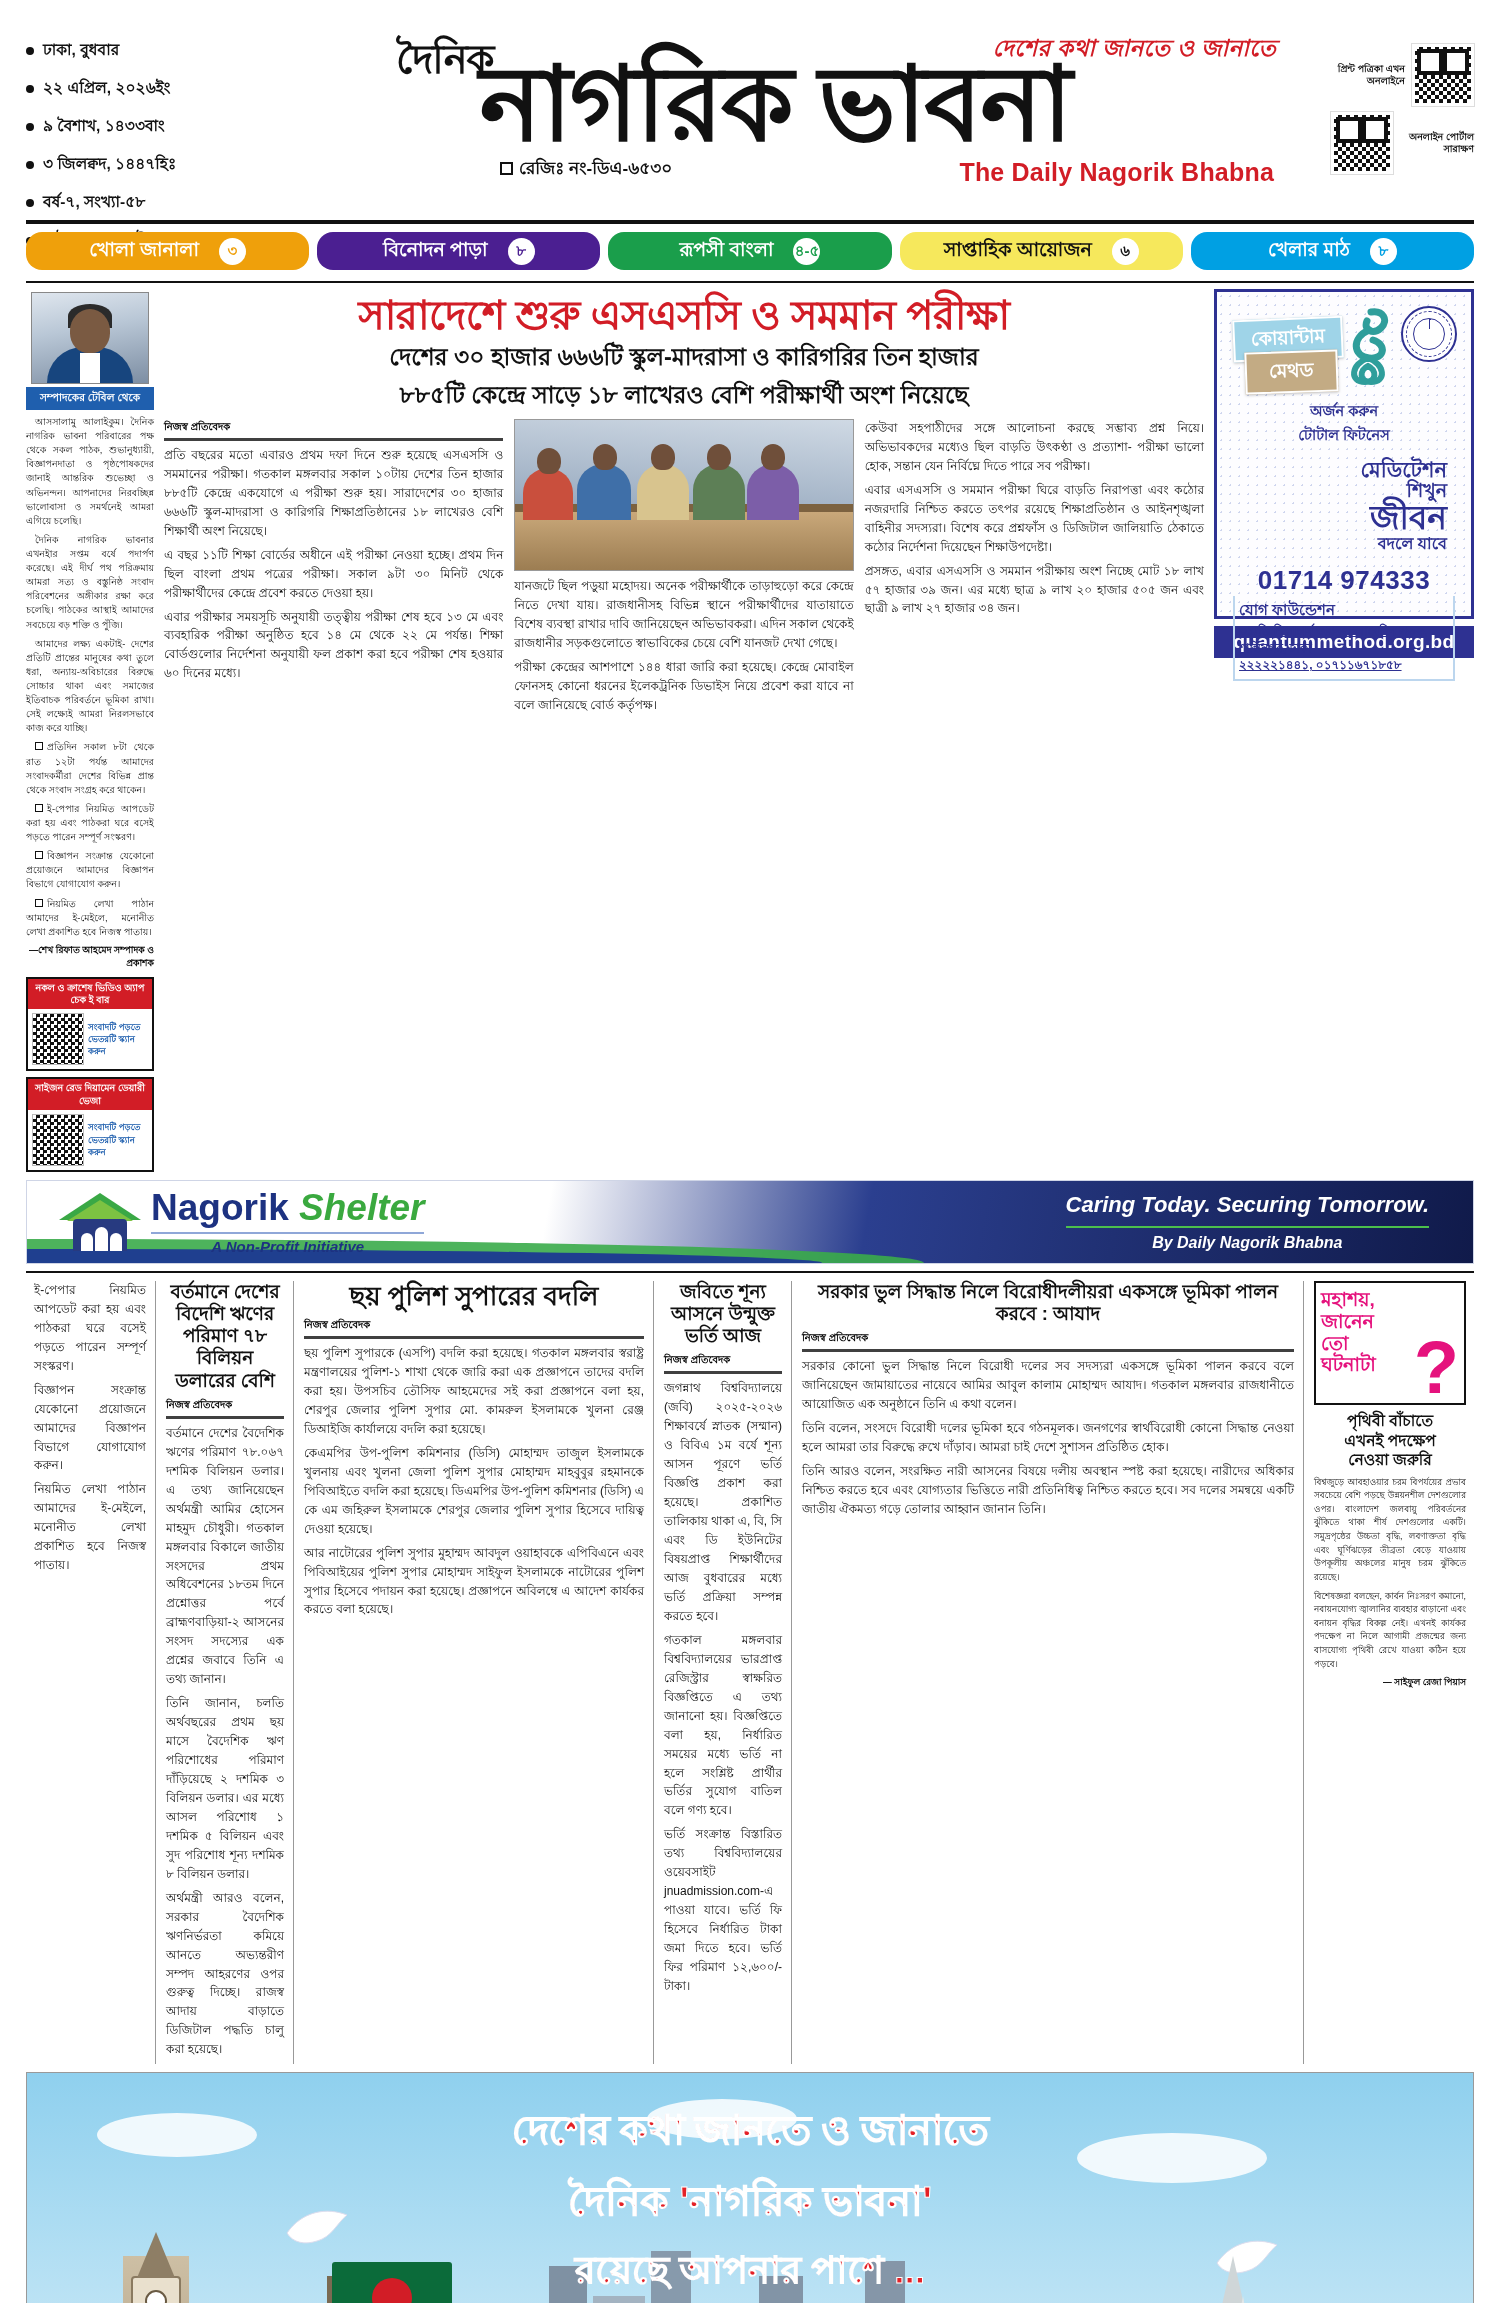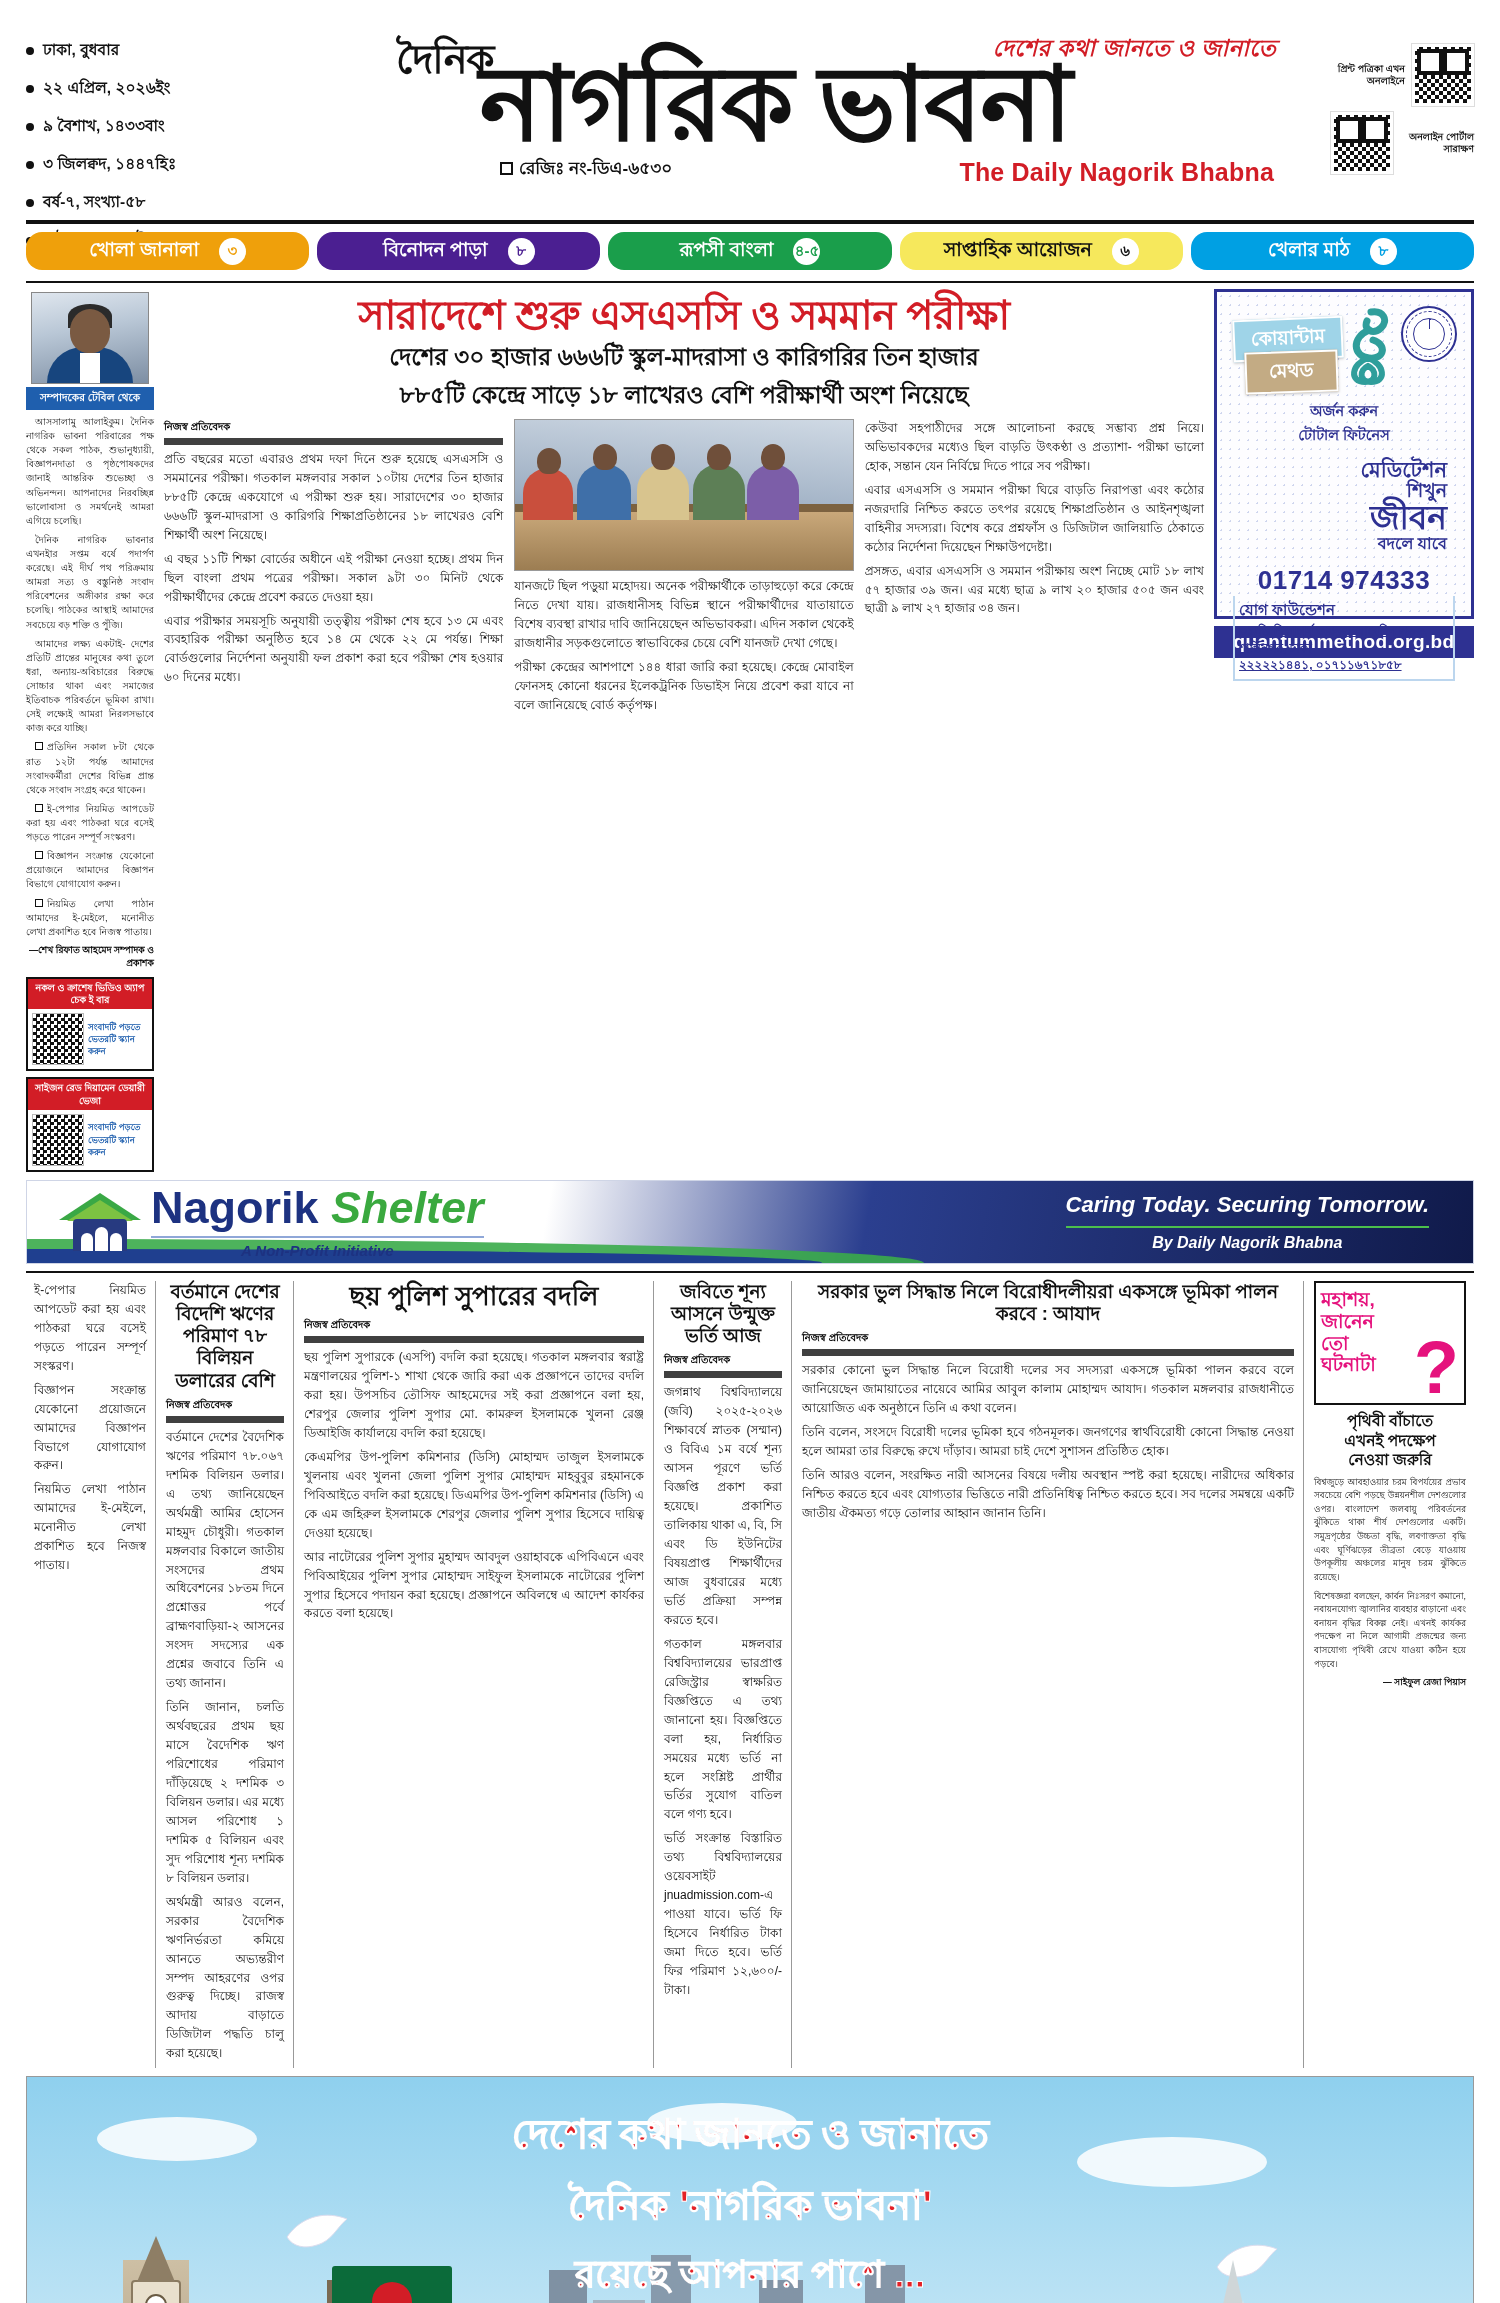--- a/index.html
+++ b/index.html
@@ -82,21 +82,21 @@
   .editor-body p { margin-bottom: 5px; text-indent: 9px; }
   .editor-sign { font-size: 9.2px; text-align:right; font-weight:700; margin-top:4px; line-height:1.45;}
 
   .col-lead { flex: 1; }
   .headline {
     color: #d21d26; font-size: 40px; font-weight: 900; text-align:center; line-height: 1.12;
     letter-spacing: -.4px; margin: 4px 0 4px 0;
   }
   .subhead { color:#111; font-size: 23.5px; font-weight: 800; text-align:center; line-height:1.3; margin-bottom: 8px; }
   .lead-cols { display: grid; grid-template-columns: 1fr 1fr 1fr; gap: 11px; margin-top: 6px; }
-  .byline { font-size: 10px; font-weight: 800; border-bottom: 7px solid #404040; padding-bottom: 2px; margin-bottom: 5px; }
+  .byline { font-size: 10px; font-weight: 800; border-bottom: 3px solid #404040; padding-bottom: 2px; margin-bottom: 5px; }
   .bodytext { font-size: 12px; line-height: 1.58; text-align: justify; color: #111; }
   .bodytext p { margin-bottom: 5px; }
   .lead-photo { width: 100%; height: 152px; border:1px solid #999; margin-bottom:6px; position:relative; overflow:hidden;
       background: linear-gradient(185deg,#cfd9e4 0%, #9fb0c4 55%, #6c7f96 100%); }
   .lp-desk { position:absolute; left:0; right:0; bottom:0; height:58px; background:linear-gradient(#c9a87a,#9c7d52); }
   .lp-desk2{ position:absolute; left:0; right:0; bottom:58px; height:8px; background:#7c6240; }
   .lp-p { position:absolute; border-radius:50% 50% 42% 42%; background:#6f4f3a; }
   .lp-s { position:absolute; border-radius:26px 26px 0 0; }
 
   .col-ad { width: 260px; flex: none; }
@@ -138,21 +138,21 @@
              border-radius: 0 100% 0 0; opacity:.9;}
   .sh-wave2{ position:absolute; left:0; bottom:0; width:55%; height:14px; background:#1f3f8f; border-radius:0 100% 0 0;}
   .sh-house { width:74px; height:58px; margin-left:36px; position:relative; flex:none; z-index:2;}
   .sh-roof { position:absolute; left:-4px; top:0; width:0; height:0; border-left:41px solid transparent;
              border-right:41px solid transparent; border-bottom:27px solid #39a845; }
   .sh-roof2{ position:absolute; left:4px; top:7px; width:0; height:0; border-left:33px solid transparent;
              border-right:33px solid transparent; border-bottom:21px solid #7cc242; }
   .sh-wall { position:absolute; left:10px; top:26px; width:54px; height:32px; background:#273a80; border-radius:4px 4px 0 0;}
   .sh-fig  { position:absolute; bottom:0; background:#fff; border-radius:7px 7px 0 0;}
   .sh-name { z-index:2; margin-left:14px; }
-  .sh-name .n1 { font-size:45px; font-weight:900; color:#1d3281; line-height:1; }
+  .sh-name .n1 { font-size:37px; font-weight:900; color:#1d3281; line-height:1; }
   .sh-name .n1 em { color:#3aa93f; font-style:italic; }
   .sh-rule { height:2px; background:#8fa7d8; margin:6px 0 4px 0; }
   .sh-name .n2 { font-size:15px; font-style:italic; font-weight:700; color:#1d3281; text-align:center; }
   .sh-right { z-index:2; margin-left:auto; margin-right:44px; text-align:center; color:#fff; }
   .sh-right .r1 { font-size:22px; font-weight:800; font-style:italic; }
   .sh-r-rule { height:2px; background:#4cc04c; margin:8px 0 6px 0;}
   .sh-right .r2 { font-size:16px; font-weight:700; font-style:italic; }
 
   
   .second-row { display:flex; gap:10px; padding: 8px 8px 0 8px; border-top:2px solid #111; margin: 7px 8px 0 8px;}

